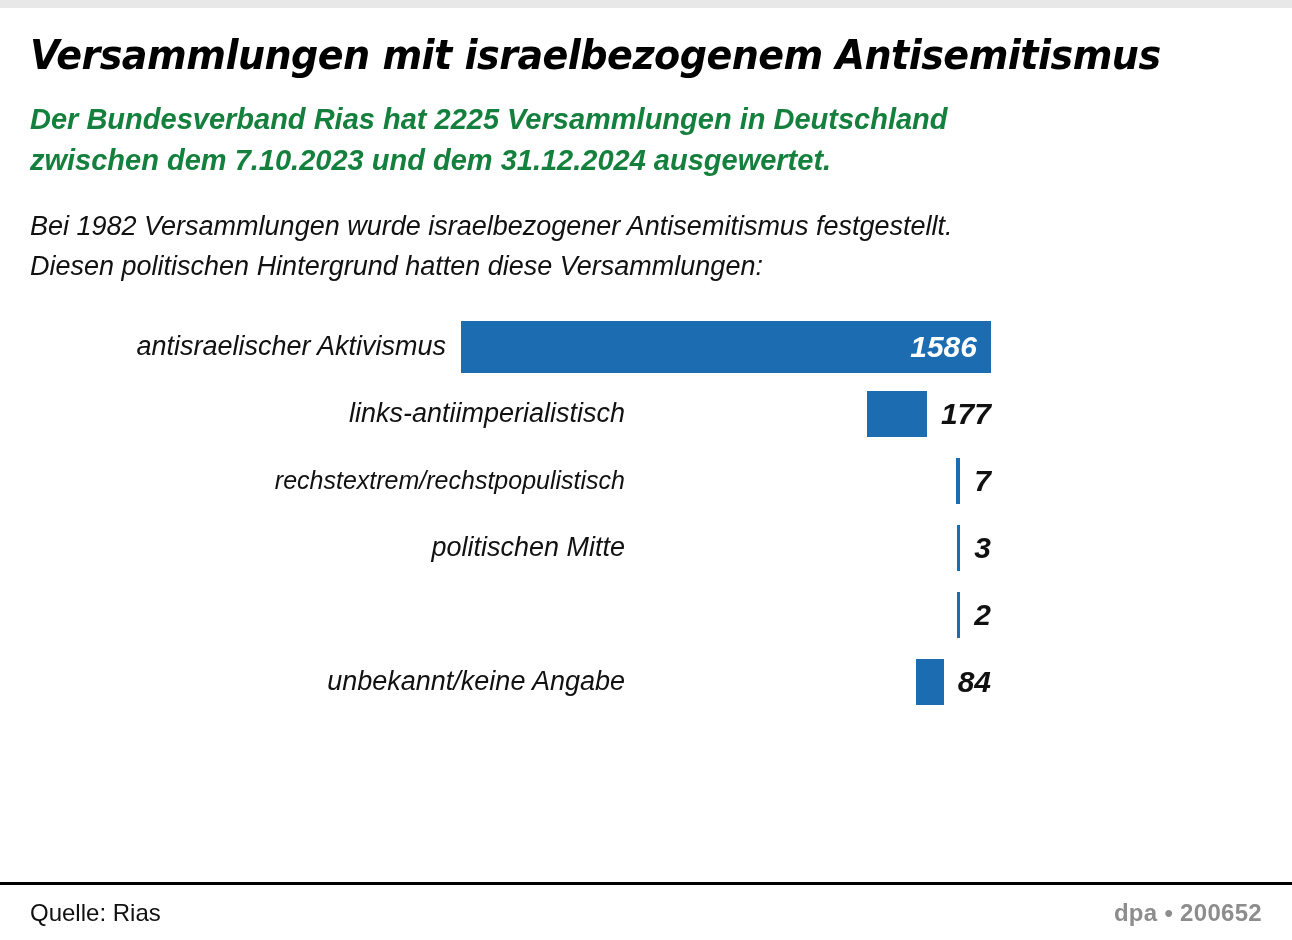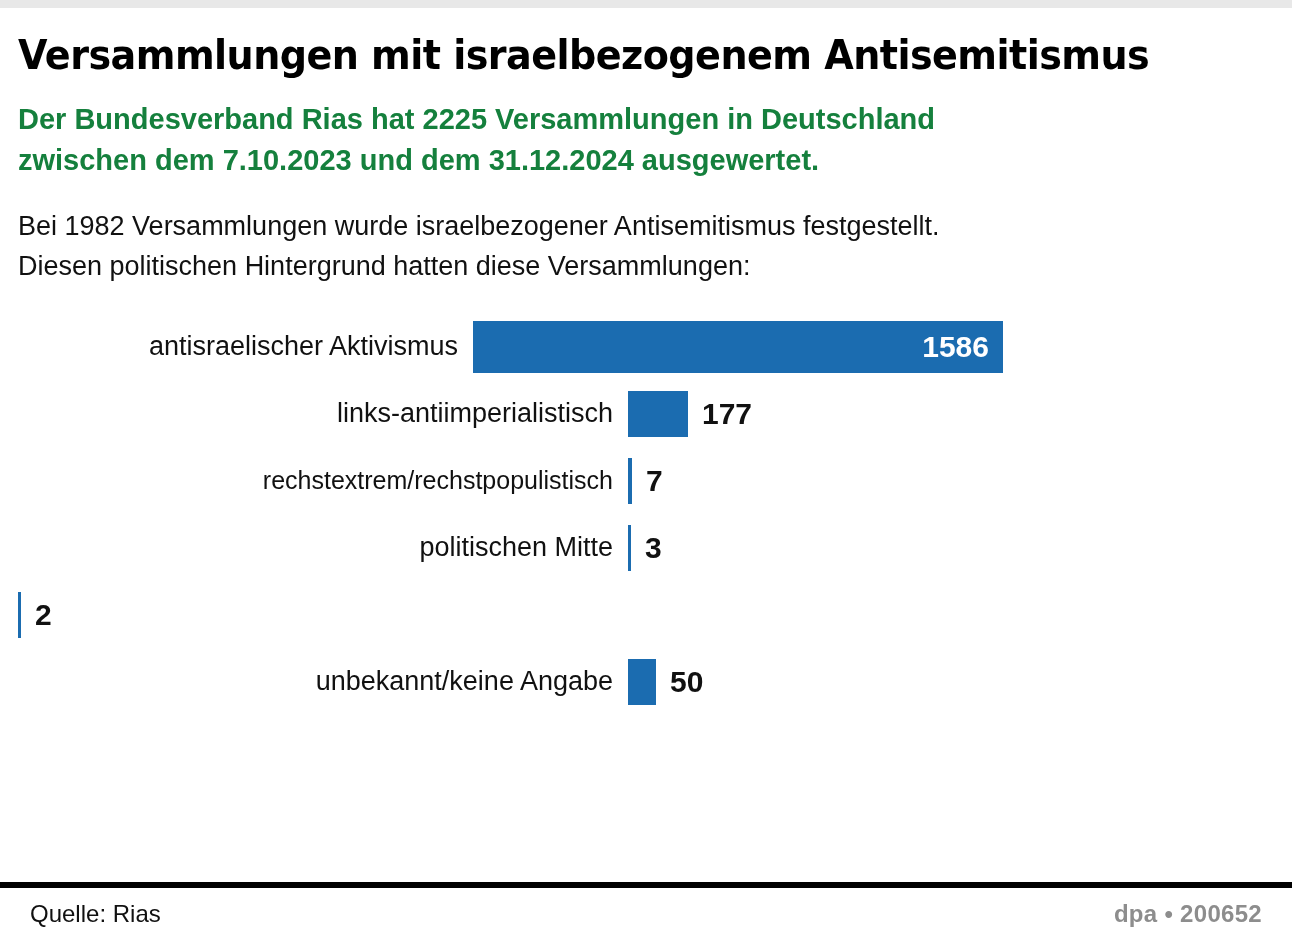--- a/index.html
+++ b/index.html
@@ -22,21 +22,22 @@
     height: 8px;
     background: #e8e8e8;
   }
   .page {
     position: absolute;
     left: 0; top: 8px;
     width: 1021px;
     height: 874px;
     background: #ffffff;
     box-sizing: border-box;
-    padding: 0 18px;
+    padding: 0 30px;
+    font-style: italic;
   }
   .title {
     font-family: "DejaVu Sans", sans-serif;
     font-weight: bold;
     font-size: 41px;
     letter-spacing: -0.6px;
     line-height: 1.05;
     margin-top: 26px;
     color: #000000;
     transform: scaleX(0.93);
@@ -82,20 +83,21 @@
   }
   .row-label.shrink {
     font-size: 25px;
   }
   .bar-area {
     position: relative;
     flex: 1;
     height: 100%;
     display: flex;
     align-items: center;
+    justify-content: flex-end;
   }
   .bar {
     background: #1b6cb0;
     height: 46px;
     min-width: 3px;
     display: flex;
     align-items: center;
     justify-content: flex-end;
     box-sizing: border-box;
   }
@@ -113,21 +115,21 @@
     font-weight: bold;
     font-size: 30px;
     padding-left: 14px;
     white-space: nowrap;
   }
   .footer {
     position: absolute;
     left: 0; top: 882px;
     width: 1292px;
     height: 58px;
-    border-top: 6px solid #000000;
+    border-top: 3px solid #000000;
     box-sizing: border-box;
     background: #ffffff;
   }
   .footer-inner {
     padding: 0 30px;
     height: 100%;
     display: flex;
     align-items: center;
     justify-content: space-between;
   }
@@ -193,21 +195,21 @@
       <div class="bar-area">
         <div class="bar" style="width:3px"></div>
         <span class="val-outside">2</span>
       </div>
     </div>
 
     <div class="row">
       <div class="row-label">unbekannt/keine Angabe</div>
       <div class="bar-area">
         <div class="bar" style="width:28px"></div>
-        <span class="val-outside">50</span>
+        <span class="val-outside">84</span>
       </div>
     </div>
 
   </div>
 </div>
 
 <div class="footer">
   <div class="footer-inner">
     <div class="source">Quelle: Rias</div>
     <div class="credit">dpa • 200652</div>

